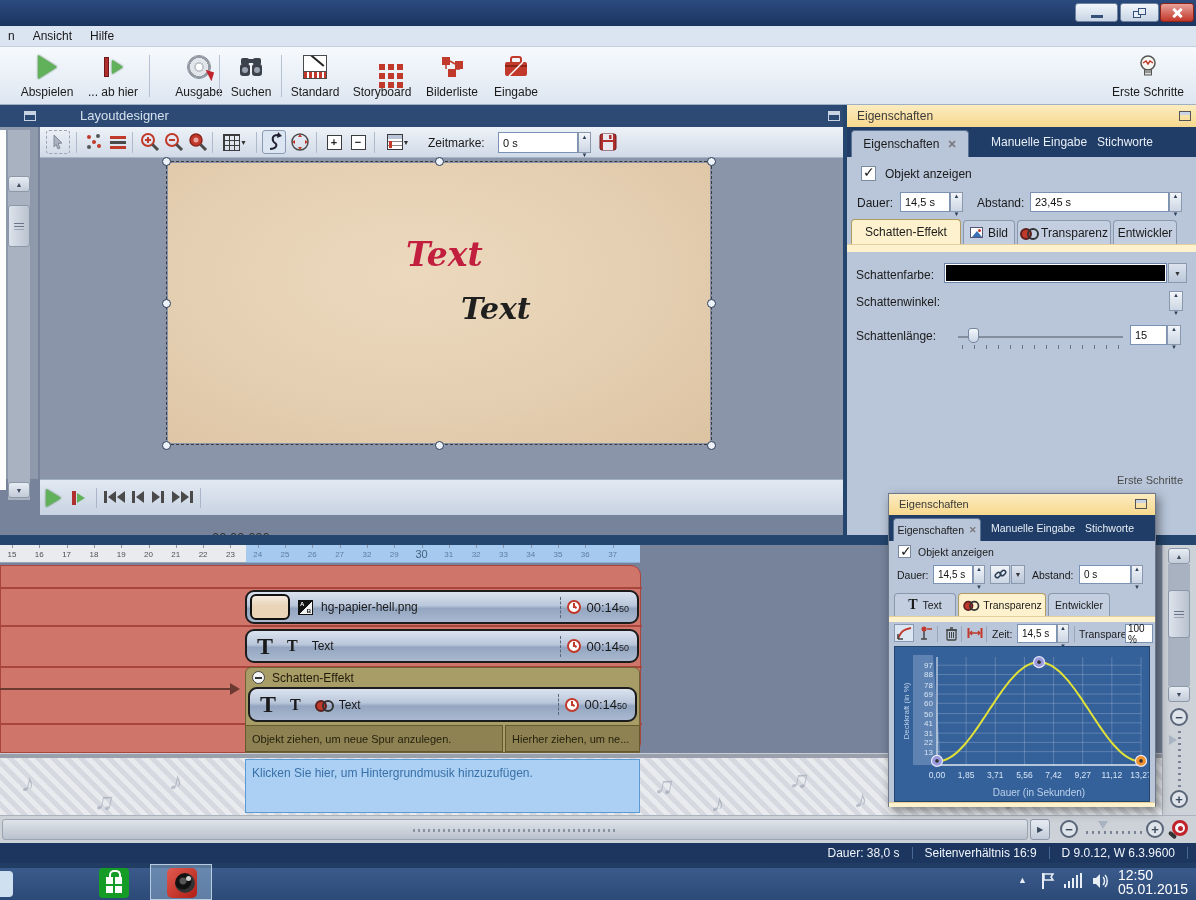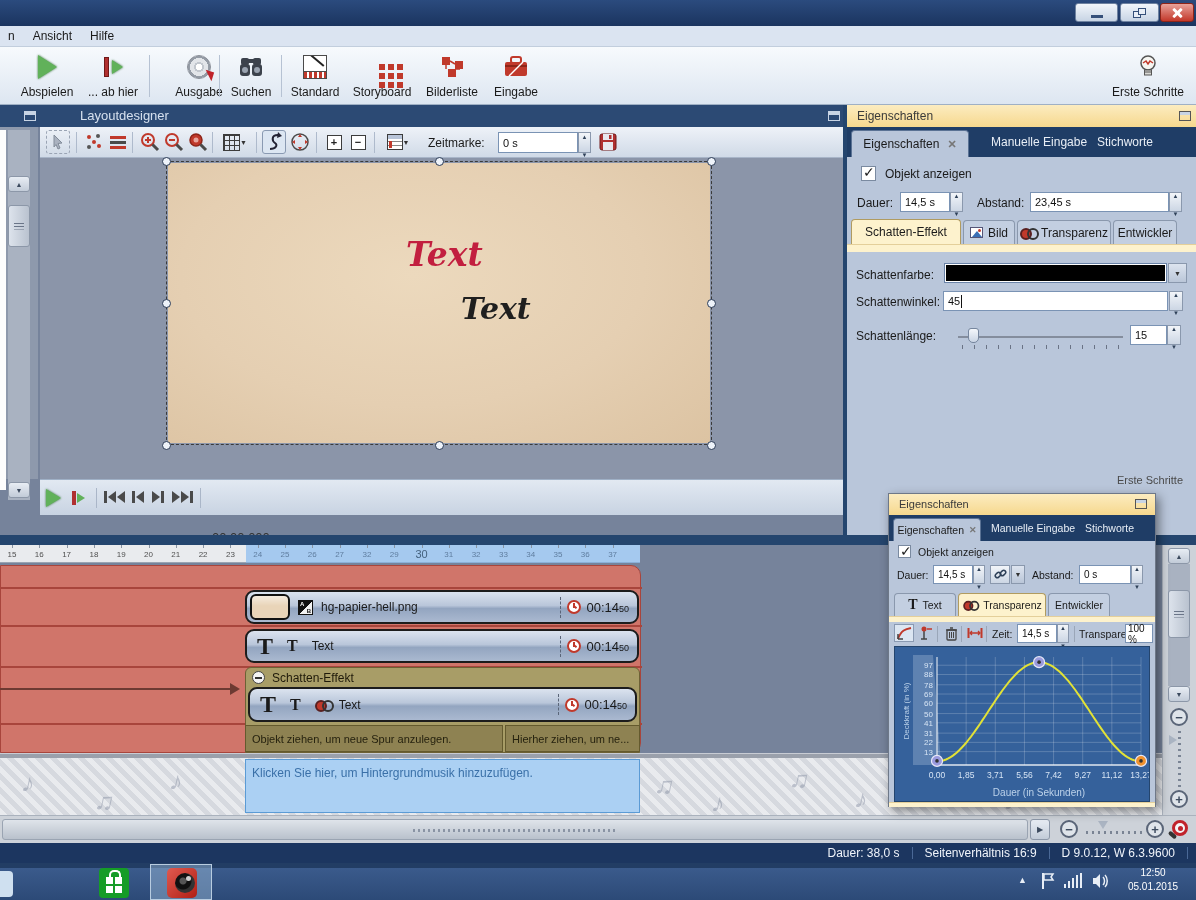--- a/index.html
+++ b/index.html
@@ -175,21 +175,21 @@
   .taskbar::before { content:""; position:absolute; left:0; top:0; width:1196px; height:5px; background:#223d64; }
   .store-ico { position:absolute; width:30px; height:30px; background:#159c27; border-radius:4px; }
   .store-ico::before { content:""; position:absolute; left:7px; top:9px; width:7px; height:7px; background:#fff; box-shadow:9px 0 #fff, 0 9px #fff, 9px 9px #fff; }
   .store-ico::after { content:""; position:absolute; left:10px; top:2px; width:8px; height:6px; border:2px solid #fff; border-bottom:none; border-radius:5px 5px 0 0; }
   .appbtn { position:absolute; background:rgba(160,190,220,.45); border:1px solid #b8cce0; }
   .app-ico { position:absolute; width:30px; height:30px; border-radius:5px; background:linear-gradient(135deg,#e05a50,#b01e14); position:relative; }
   .app-ico::before { content:""; position:absolute; right:2px; top:5px; width:20px; height:20px; border-radius:50%; background:radial-gradient(circle at 40% 40%, #555 0 3px, #111 4px 8px, #333 9px); }
   .app-ico::after { content:""; position:absolute; right:6px; top:8px; width:5px; height:5px; border-radius:50%; background:rgba(255,255,255,.8); }
   .tray { position:absolute; color:#e8eef6; }
   .sigbar { position:absolute; bottom:0; background:#e8eef6; width:2px; }
-  .clocktxt { position:absolute; color:#fff; font-size:10px; text-align:center; width:70px; }
+  .clocktxt { position:absolute; color:#fff; font-size:14px; text-align:left; width:70px; }
 
   
   .floatwin { position:absolute; left:888px; top:493px; width:268px; height:314px; background:#b9c6da;
     border:1px solid #6e7888; box-shadow:3px 4px 10px rgba(0,0,0,.45); z-index:50; }
   .fw-title { position:absolute; left:0; top:0; width:266px; height:21px; line-height:21px; padding-left:10px; font-size:11px; }
   .fw-tabs { position:absolute; left:0; top:21px; width:266px; height:26px; background:#1f3d66; }
   .fw-label { position:absolute; font-size:10.5px; color:#1a1a1a; }
   .fw-tab-i { position:absolute; color:#e8eef6; font-size:10.5px; }
   .fw-toolbtn { position:absolute; top:0; width:20px; height:18px; display:flex; align-items:center; justify-content:center; }
   .fw-toolbtn.sel { background:#dce6f2; border:1px solid #8a9ab2; }
@@ -524,24 +524,20 @@
   <div class="subtab" style="left:1113px;top:220px;width:64px;height:24px;">
     <span>Entwickler</span>
   </div>
   <div class="gold-strip" style="left:847px;top:244px;width:349px;height:8px;"></div>
 
   <span class="plabel" style="left:856px;top:268px;">Schattenfarbe:</span>
   <div class="swatch" style="left:945px;top:264px;width:221px;height:18px;"></div>
   <div class="dd-btn" style="left:1168px;top:263px;width:19px;height:20px;">▼</div>
 
   <span class="plabel" style="left:856px;top:295px;">Schattenwinkel:</span>
-  <div class="inp abs" style="left:943px;top:291px;width:225px;height:20px;">
-    <span>45</span>
-      <span class="caret-bar"></span>
-  </div>
   <div class="spin abs" style="left:1169px;top:291px;width:14px;height:20px;">
       <b></b>
       <i></i>
     </div>
 
   <span class="plabel" style="left:856px;top:329px;">Schattenlänge:</span>
   <div class="slider-track" style="left:958px;top:336px;width:165px;"></div>
   <div class="slider-thumb" style="left:968px;top:328px;"></div>
   <div class="abs" style="left:958px;top:345px;width:165px;height:6px;">
       <i class="stick" style="left: 4px;"></i>

